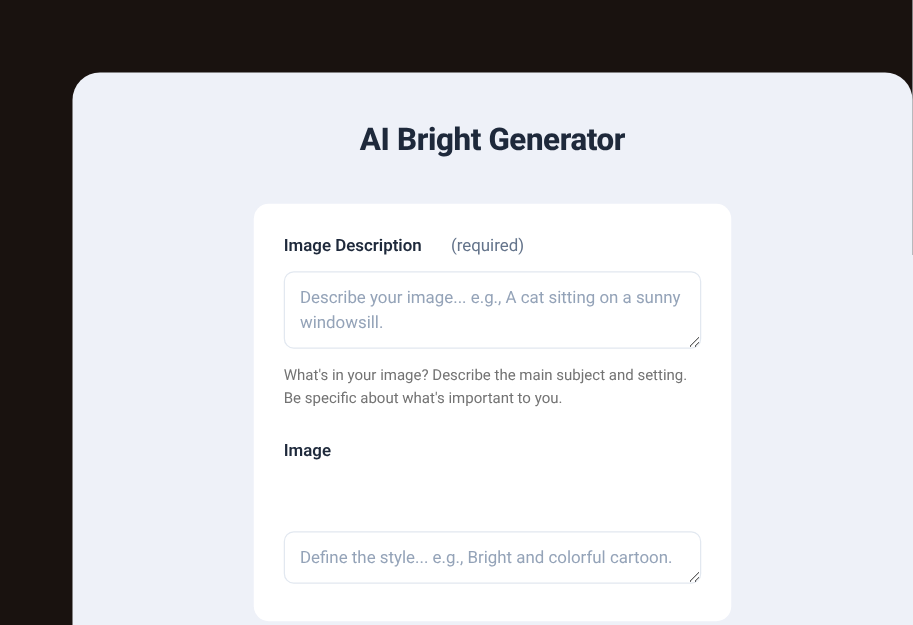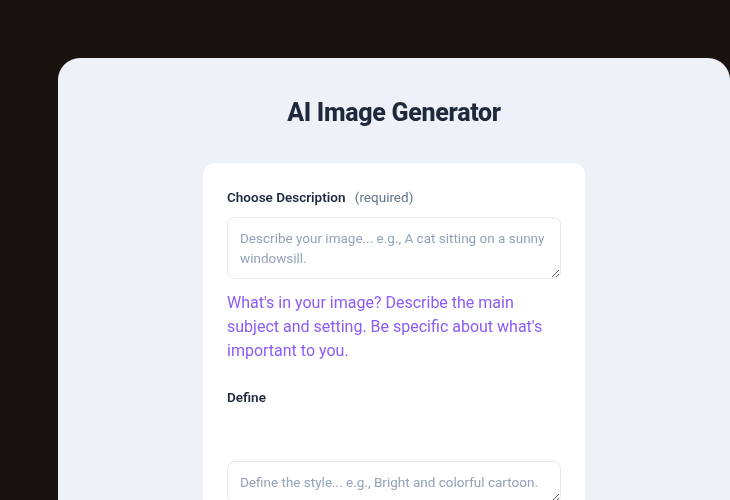--- a/index.html
+++ b/index.html
@@ -50,21 +50,21 @@
       font-size: 13.5px;
       line-height: 1.3;
     }
     .label-text {
       font-weight: 600;
       color: #1e293b;
     }
     .required-text {
       font-weight: 400;
       color: #64748b;
-      margin-left: 6px;
+      margin-left: 20px;
     }
     .textarea {
       width: 100%;
       border: 1px solid #e2e8f0;
       border-radius: 8px;
       padding: 10px 12px;
       font-family: inherit;
       font-size: 13.5px;
       line-height: 1.5;
       color: #1e293b;
@@ -75,43 +75,43 @@
     .textarea::placeholder {
       color: #94a3b8;
     }
     .textarea.small {
       min-height: 42px;
       height: 42px;
       margin-top: 44px;
     }
     .helper {
       margin-top: 8px;
-      font-size: 16px;
+      font-size: 12px;
       line-height: 1.5;
-      color: #8b5cf6;
+      color: #737373;
     }
   </style>
 </head>
 <body>
 
 <div class="panel">
-  <h1 class="title">AI Image Generator</h1>
+  <h1 class="title">AI Bright Generator</h1>
 
   <div class="card">
 
     <div class="form-group">
       <div class="label-row">
-        <span class="label-text">Choose Description</span>
+        <span class="label-text">Image Description</span>
         <span class="required-text">(required)</span>
       </div>
       <textarea class="textarea" placeholder="Describe your image... e.g., A cat sitting on a sunny windowsill." style=""></textarea>
       <div class="helper">What's in your image? Describe the main subject and setting. Be specific about what's important to you.</div>
     </div>
 
     <div class="form-group">
       <div class="label-row">
-        <span class="label-text">Define</span>
+        <span class="label-text">Image</span>
       </div>
       <textarea class="textarea small" placeholder="Define the style... e.g., Bright and colorful cartoon." style=""></textarea>
     </div>
 
   </div>
 </div>
 
 </body></html>

